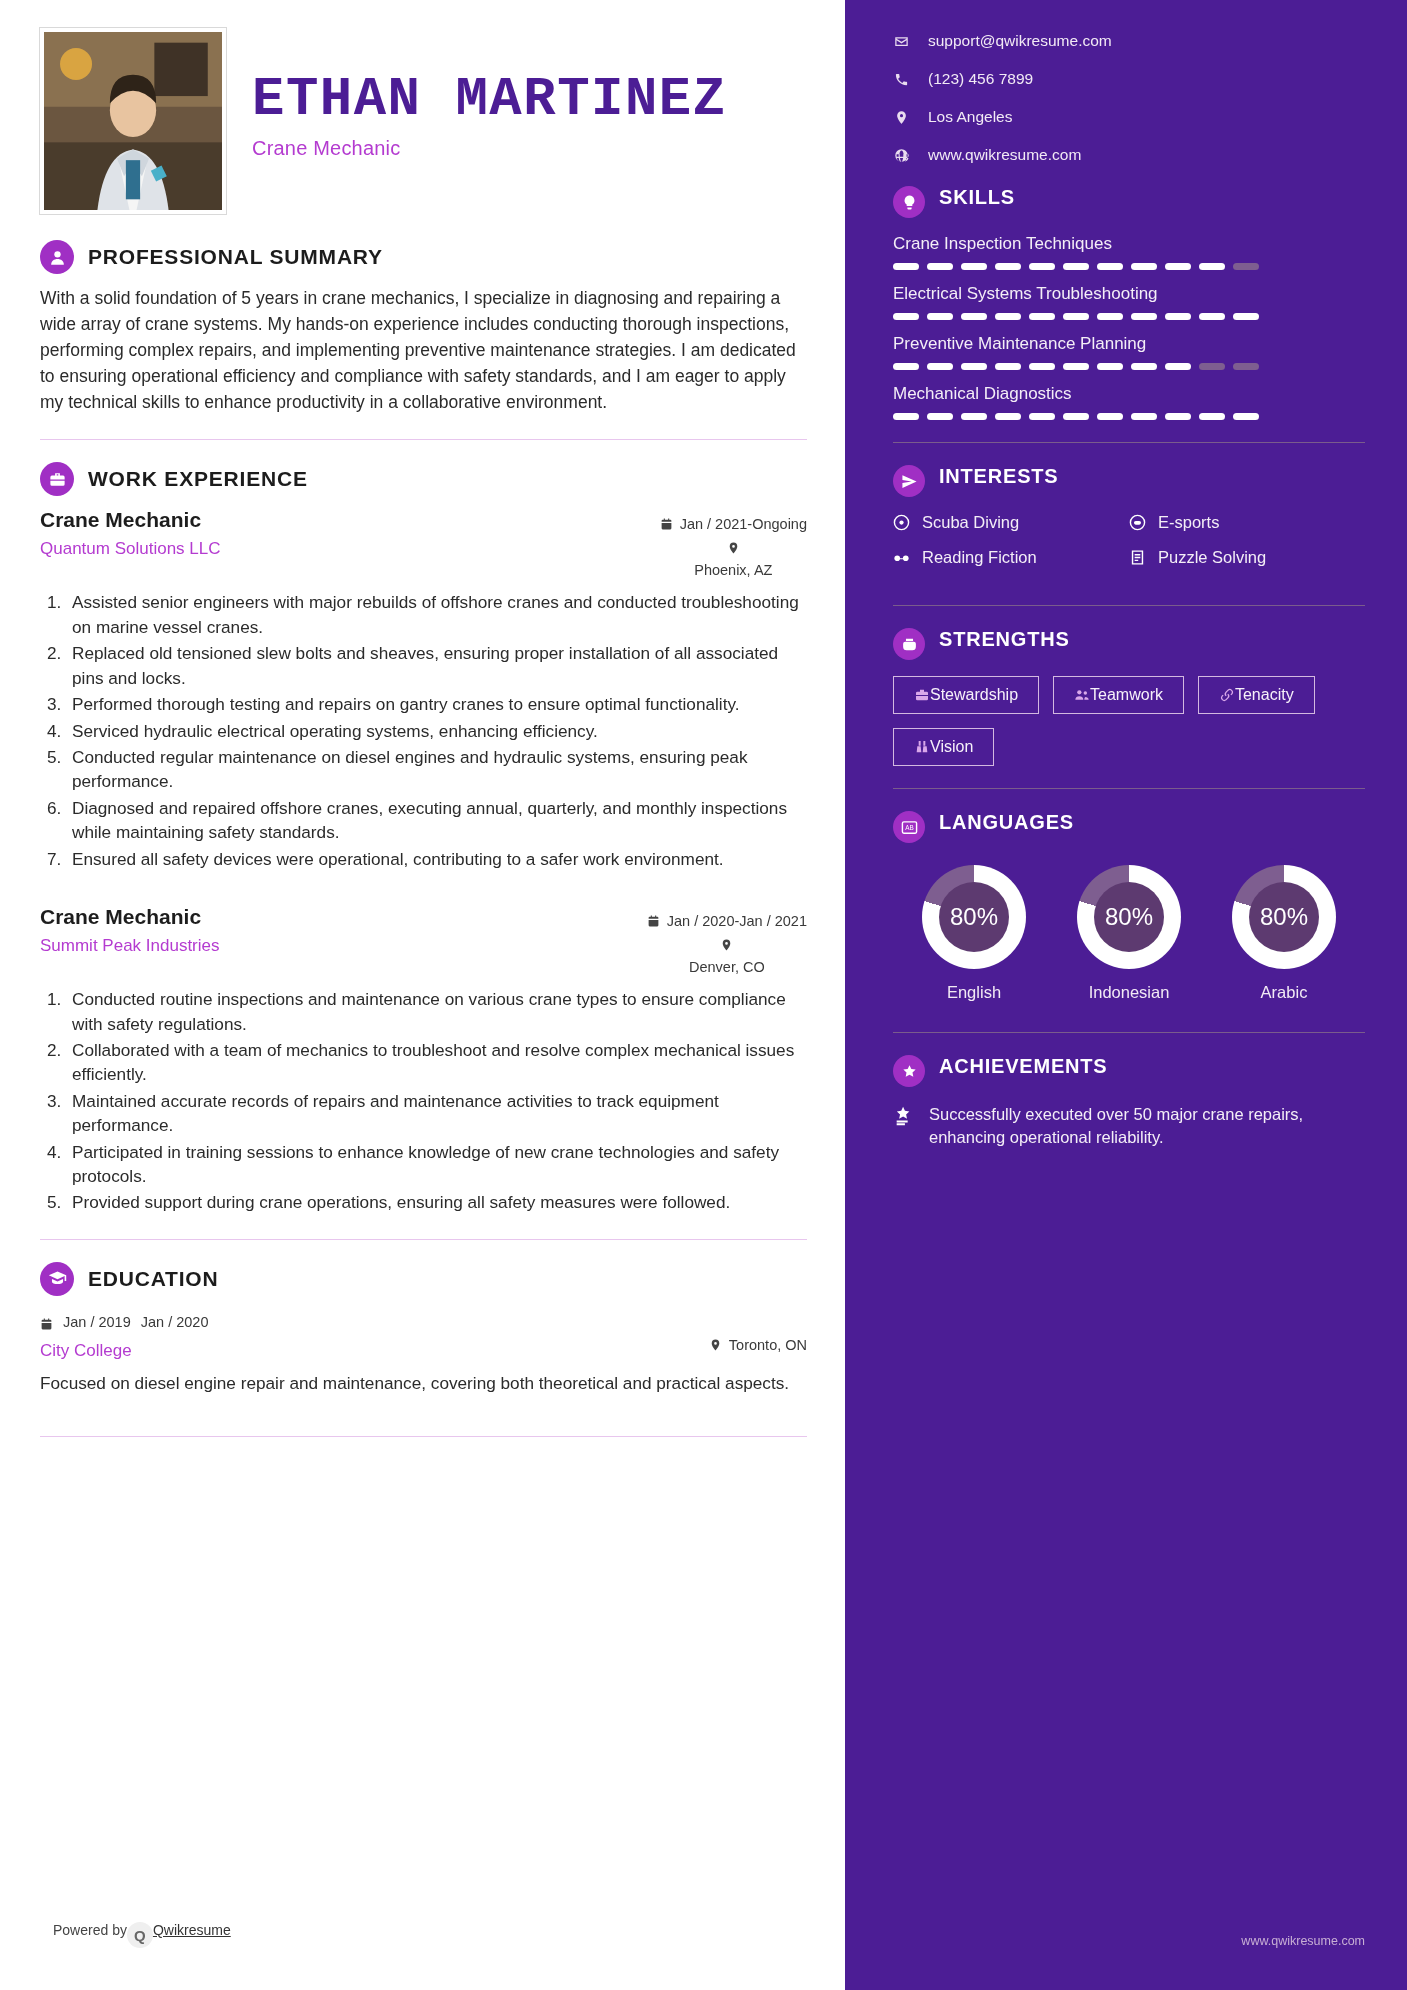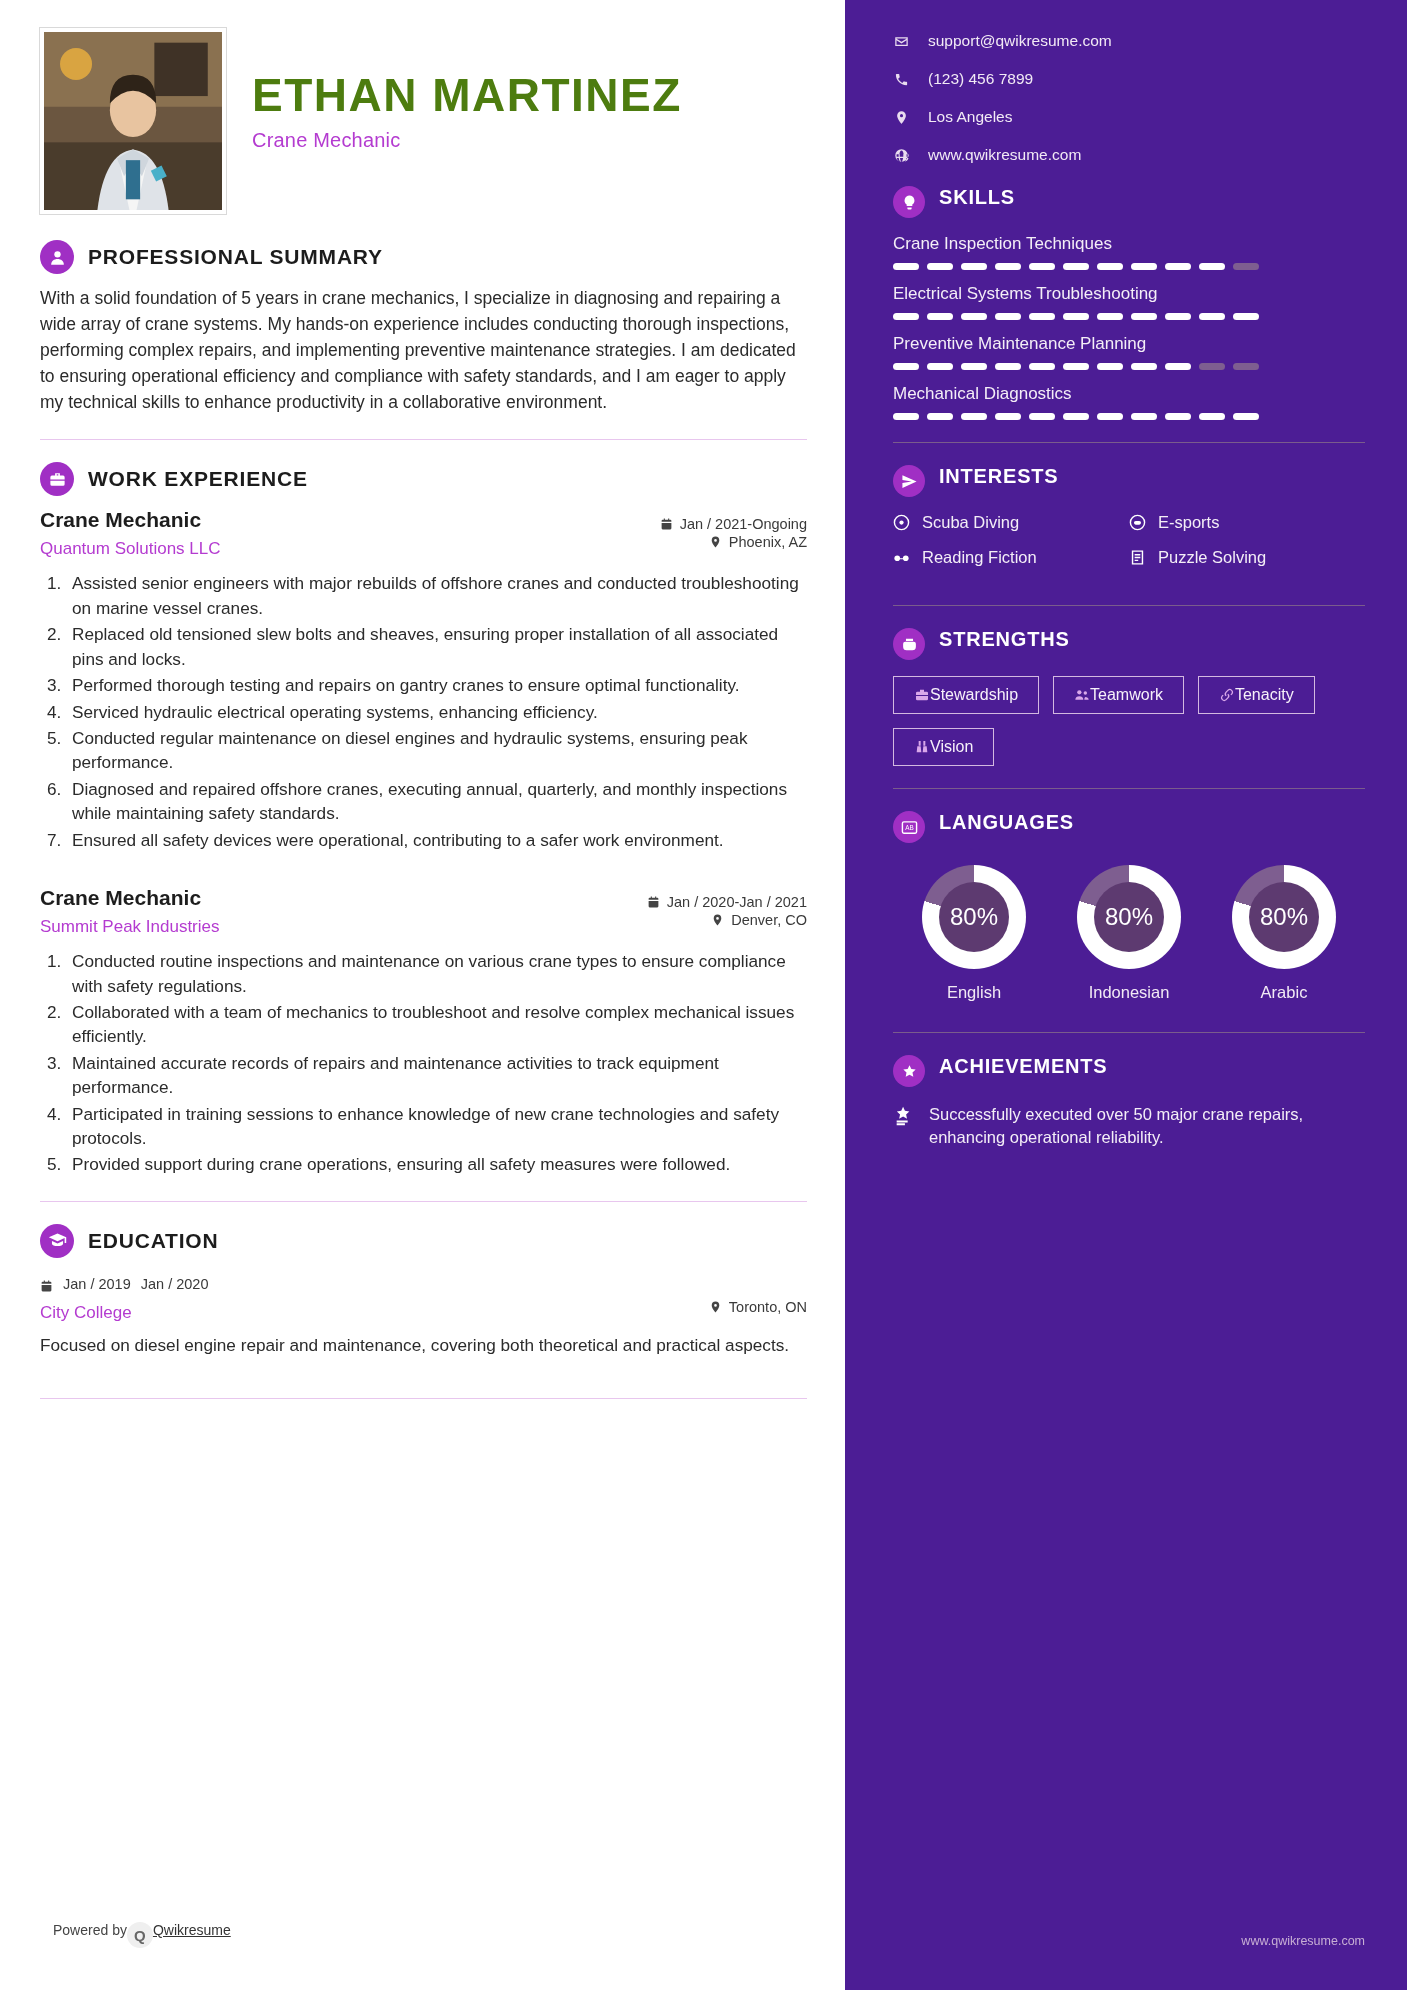--- a/index.html
+++ b/index.html
@@ -35,25 +35,26 @@
     border: 4px solid #ffffff;
     box-shadow: 0 0 0 1px #d9d9d9;
     overflow: hidden;
     flex: 0 0 auto;
     background: #3a3024;
     position: relative;
   }
   .photo svg { display: block; width: 100%; height: 100%; }
   .name-block { padding-top: 42px; }
   .cand-name {
-    font-size: 46px;
+    font-size: 54px;
     font-weight: bold;
     letter-spacing: 1.5px;
-    color: #4d7c0f;
+    color: #4c1d95;
     line-height: 1.1;
+    font-family: Liberation Mono, monospace;
   }
   .cand-role {
     font-size: 20px;
     color: #b43bd0;
     margin-top: 8px;
     letter-spacing: .2px;
   }
   .section-head {
     display: flex;
     align-items: center;
@@ -98,21 +99,21 @@
     color: #1d1d1d;
   }
   .job-meta {
     text-align: right;
     font-size: 14.5px;
     color: #3a3a3a;
     padding-top: 8px;
     white-space: nowrap;
   }
   .job-meta .line { display: flex; align-items: center; justify-content: flex-end; gap: 7px; }
-  .job-meta .line + .line { margin-top: 2px; }
+  .job-meta .line + .line { margin-top: 9px; flex-direction: column; }
   .meta-ico { width: 13px; height: 14px; fill: #444; flex: 0 0 auto; }
   .job-company {
     font-size: 17px;
     color: #b43bd0;
     margin-top: 7px;
   }
   ol.bullets {
     margin: 12px 0 0 26px;
     padding: 0;
   }

